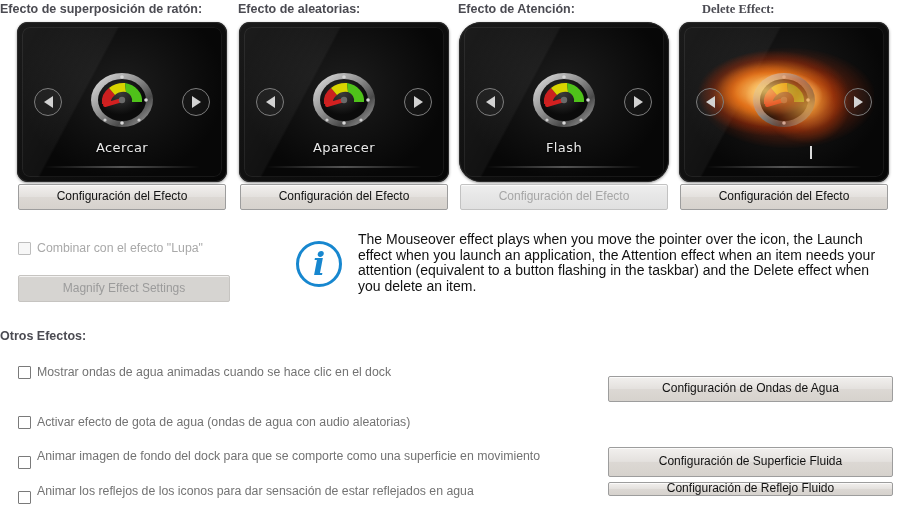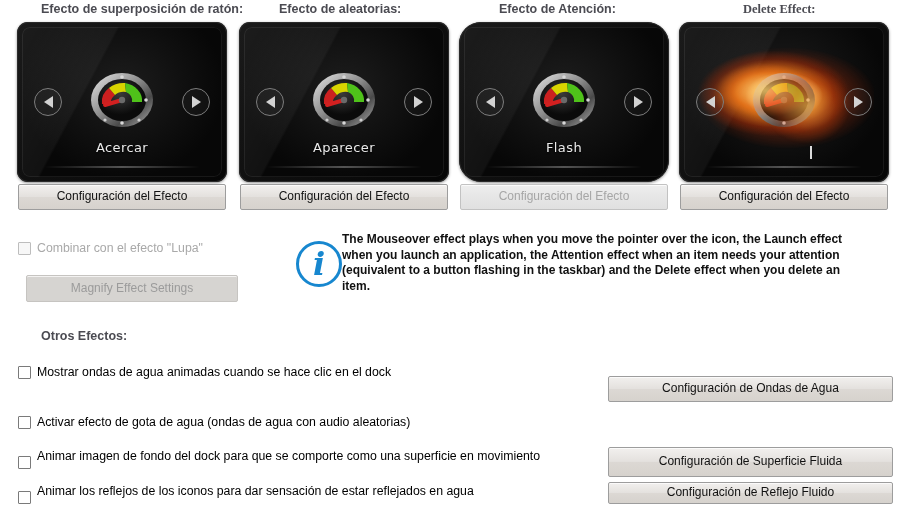--- a/index.html
+++ b/index.html
@@ -15,21 +15,20 @@
   .root{position:relative;width:906px;height:526px;}
 
   
   .grp-title{
     position:absolute;
     font-size:12.5px;
     font-weight:bold;
     color:#4b4b52;
     white-space:nowrap;
     letter-spacing:0px;
-    padding-left:41px;
   }
 
   
   .panel{
     position:absolute;
     top:22px;
     width:210px;height:160px;
     border-radius:11px;
     background:
       linear-gradient(135deg,#1b1b1b 0%,#111 40%,#050505 100%);
@@ -114,41 +113,40 @@
     cursor:default;
   }
   .btn.disabled{
     color:#a6a6a6;
     border-color:#c2c2c2;
     background:linear-gradient(180deg,#eeeeee 0%,#e6e6e6 50%,#e0e0e0 100%);
   }
   .btn.flat{
     background:#e2e0dd;
     border:1px solid #a5a5a5;
-    margin-left:8px;
   }
   .btn.flat.disabled{
     background:#d6d4d1;border:1px solid #c6c4c1;color:#9b9b9b;
   }
 
   
   .cb-row{position:absolute;display:flex;align-items:flex-start;}
   .cbox{
     width:13px;height:13px;min-width:13px;
     box-sizing:border-box;
     border:1px solid #7a7a7a;
     background:#ffffff;
     border-radius:1px;
     margin-top:1px;
   }
   .cbox.disabled{border-color:#bdbdbd;background:#f7f7f7;}
   .cb-label{
     margin-left:6px;
     font-size:12.3px;
-    color:#000000;
+    color:#737373;
     line-height:14px;
     font-family:"Liberation Sans", sans-serif;
   }
   .cb-label.disabled{color:#a9a9a9;}
 
   
   .info-wrap{position:absolute;left:296px;top:232px;width:600px;display:flex;}
   .info-icon{
     width:46px;height:46px;min-width:46px;
     border-radius:50%;
@@ -157,25 +155,25 @@
     color:#1787cf;
     display:flex;align-items:center;justify-content:center;
     font-family:"DejaVu Serif", serif;
     font-style:italic;
     font-weight:bold;
     font-size:32px;
     line-height:1;
     margin-top:9px;
   }
   .info-text{
-    font-size:12px;
+    margin-left:16px;
+    font-size:14px;
     line-height:15.6px;
     color:#111;
     width:520px;
-    font-weight:bold;
   }
 </style>
 </head>
 <body>
 
 <div class="root">
 
   <div class="grp-title" style="left:0px;top:2px;">Efecto de superposición de ratón:</div>
   <div class="grp-title" style="left:238px;top:2px;">Efecto de aleatorias:</div>
   <div class="grp-title" style="left:458px;top:2px;">Efecto de Atención:</div>
@@ -343,15 +341,15 @@
     <div class="cb-label">Animar imagen de fondo del dock para que se comporte como una superficie en movimiento</div>
   </div>
 
   <div class="cb-row" style="left:18px;top:484px;width:550px;">
     <div class="cbox" style="margin-top:7px;"></div>
     <div class="cb-label">Animar los reflejos de los iconos para dar sensación de estar reflejados en agua</div>
   </div>
 
   <div class="btn" style="left:608px;top:376px;width:285px;height:26px;">Configuración de Ondas de Agua</div>
   <div class="btn" style="left:608px;top:447px;width:285px;height:30px;">Configuración de Superficie Fluida</div>
-  <div class="btn" style="left:608px;top:482px;width:285px;height:22px;">Configuración de Reflejo Fluido</div>
+  <div class="btn" style="left:608px;top:482px;width:285px;height:14px;">Configuración de Reflejo Fluido</div>
 
 </div>
 
 </body></html>

